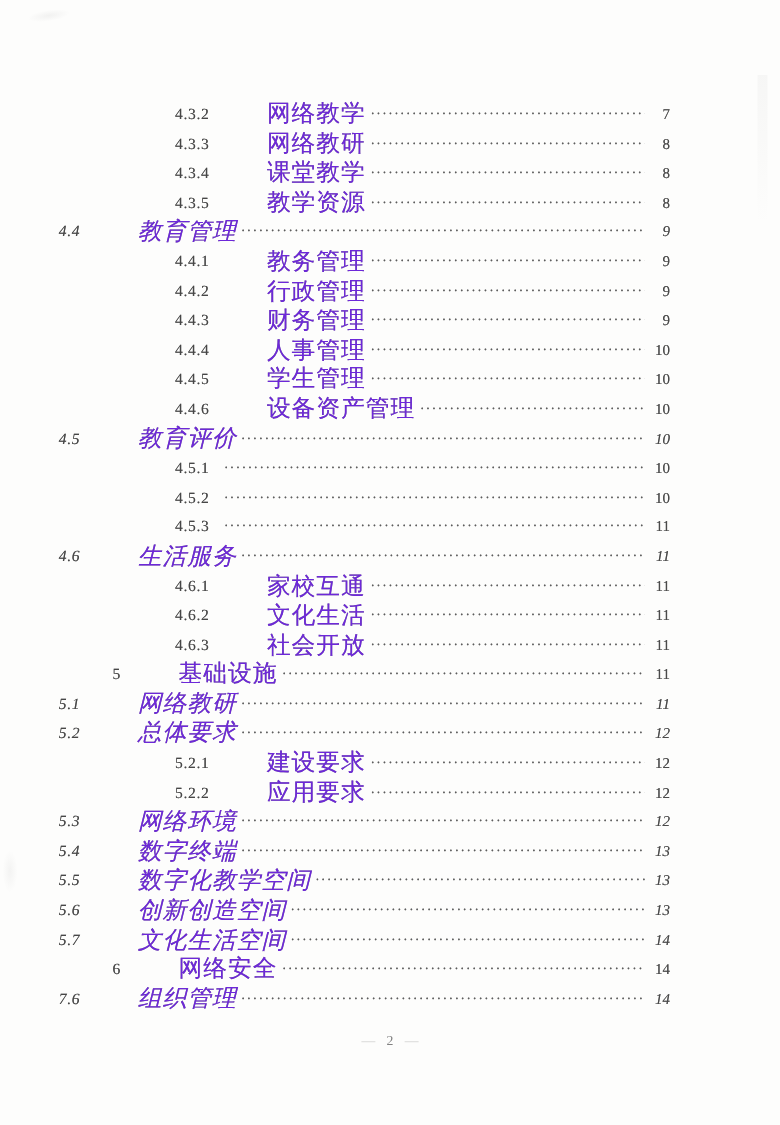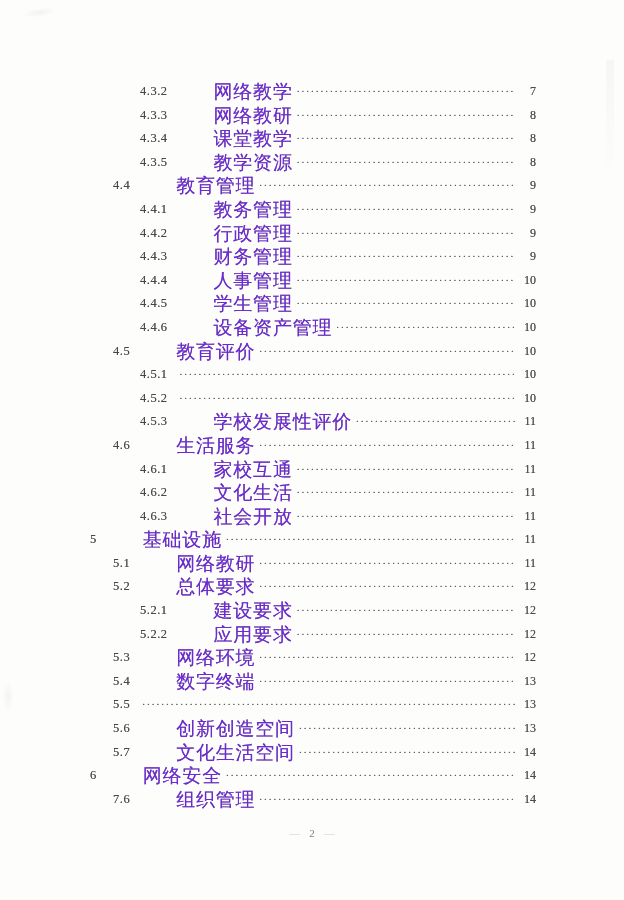--- a/index.html
+++ b/index.html
@@ -32,21 +32,21 @@
   }
   .toc-row {
     display: flex;
     align-items: flex-start;
     height: 23.6px;
     line-height: 23.6px;
     padding-right: 88px;
     text-shadow: 0 0 0.5px rgba(70,70,70,0.65);
   }
   .level-1 { padding-left: 90px; }
-  .level-2 { padding-left: 113px; }
+  .level-2 { padding-left: 47px; font-style: italic; }
   .level-3 { padding-left: 140px; }
   .toc-num {
     font-size: 12.5px;
     letter-spacing: 0.5px;
     margin-right: 8px;
     white-space: nowrap;
     color: #474747;
   }
   .toc-title {
     font-size: 19px;
@@ -176,21 +176,20 @@
         <span class="toc-dots"></span>
         <span class="toc-page">10</span>
       </div>
       <div class="toc-row level-3">
         <span class="toc-num">4.5.2</span>
         <span class="toc-dots"></span>
         <span class="toc-page">10</span>
       </div>
       <div class="toc-row level-3">
         <span class="toc-num">4.5.3</span>
-        <span class="toc-title">学校发展性评价</span>
         <span class="toc-dots"></span>
         <span class="toc-page">11</span>
       </div>
       <div class="toc-row level-2">
         <span class="toc-num">4.6</span>
         <span class="toc-title">生活服务</span>
         <span class="toc-dots"></span>
         <span class="toc-page">11</span>
       </div>
       <div class="toc-row level-3">
@@ -248,20 +247,21 @@
         <span class="toc-page">12</span>
       </div>
       <div class="toc-row level-2">
         <span class="toc-num">5.4</span>
         <span class="toc-title">数字终端</span>
         <span class="toc-dots"></span>
         <span class="toc-page">13</span>
       </div>
       <div class="toc-row level-2">
         <span class="toc-num">5.5</span>
+        <span class="toc-title">数字化教学空间</span>
         <span class="toc-dots"></span>
         <span class="toc-page">13</span>
       </div>
       <div class="toc-row level-2">
         <span class="toc-num">5.6</span>
         <span class="toc-title">创新创造空间</span>
         <span class="toc-dots"></span>
         <span class="toc-page">13</span>
       </div>
       <div class="toc-row level-2">

